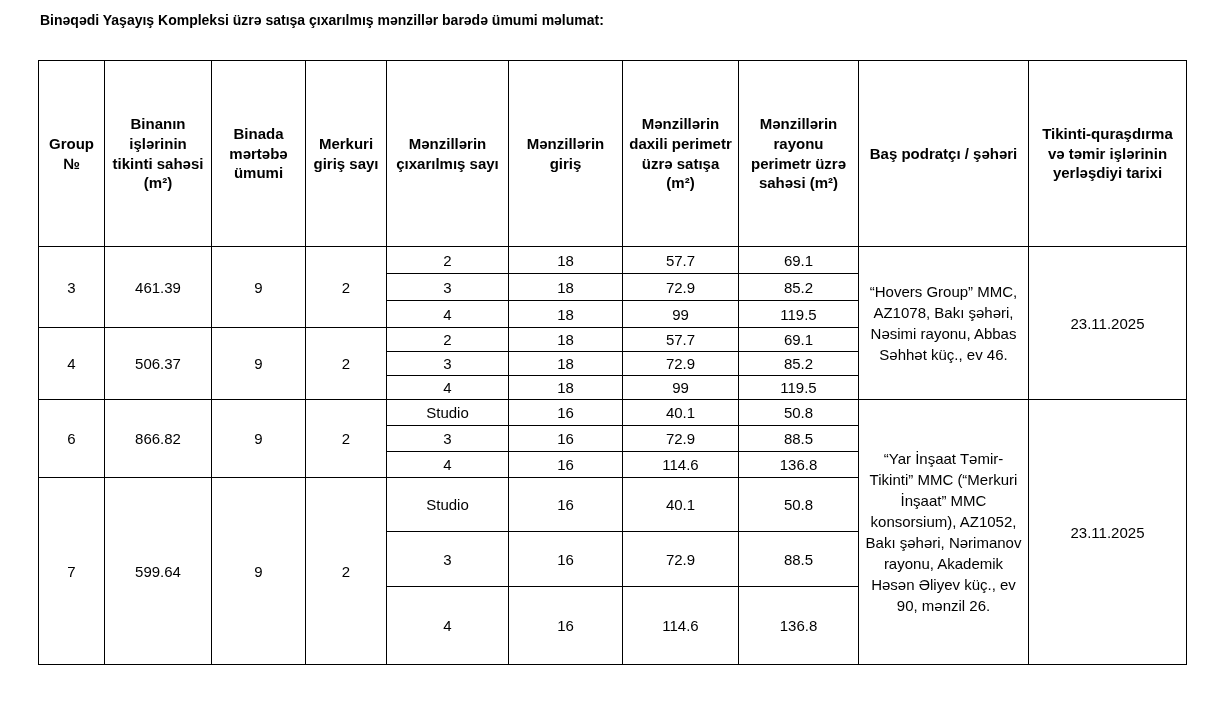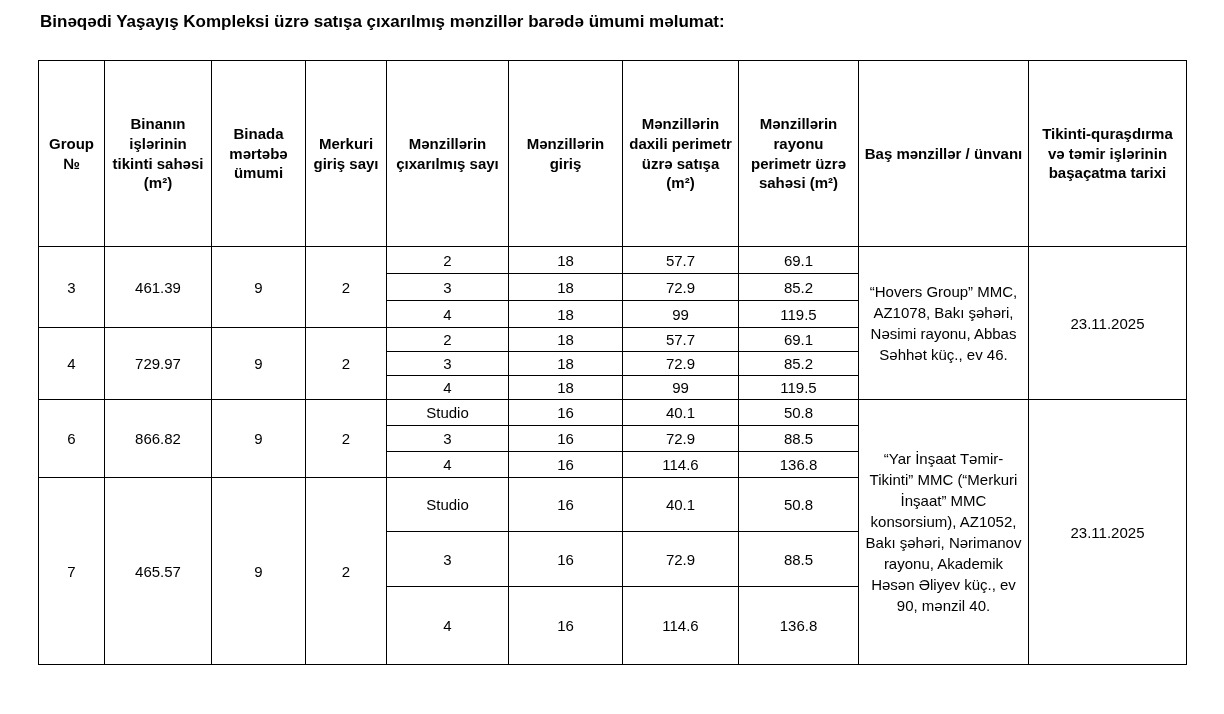--- a/index.html
+++ b/index.html
@@ -7,21 +7,21 @@
     margin: 0; padding: 0;
     width: 1224px; height: 714px;
     background: #ffffff;
     font-family: "Liberation Sans", sans-serif;
     color: #000000;
     position: relative;
   }
   .page-title {
     position: absolute;
     left: 40px; top: 12px;
-    font-size: 17px;
+    font-size: 14px;
     font-weight: bold;
     white-space: nowrap;
   }
   table.apartments {
     position: absolute;
     left: 38px; top: 60px;
     width: 1148px;
     border-collapse: collapse;
     table-layout: fixed;
   }
@@ -75,22 +75,22 @@
   <thead>
     <tr>
       <th>Group №</th>
       <th>Binanın işlərinin tikinti sahəsi (m²)</th>
       <th>Binada mərtəbə ümumi</th>
       <th>Merkuri giriş sayı</th>
       <th>Mənzillərin çıxarılmış sayı</th>
       <th>Mənzillərin giriş</th>
       <th>Mənzillərin daxili perimetr üzrə satışa (m²)</th>
       <th>Mənzillərin rayonu perimetr üzrə sahəsi (m²)</th>
-      <th>Baş mənzillər / ünvanı</th>
-      <th>Tikinti-quraşdırma və təmir işlərinin başaçatma tarixi</th>
+      <th>Baş podratçı / şəhəri</th>
+      <th>Tikinti-quraşdırma və təmir işlərinin yerləşdiyi tarixi</th>
     </tr>
   </thead>
   <tbody>
 
     <tr class="rA">
       <td rowspan="3">3</td>
       <td rowspan="3">461.39</td>
       <td rowspan="3">9</td>
       <td rowspan="3">2</td>
       <td>2</td>
@@ -108,21 +108,21 @@
     </tr>
     <tr class="rA">
       <td>4</td>
       <td>18</td>
       <td>99</td>
       <td>119.5</td>
     </tr>
 
     <tr class="rB">
       <td rowspan="3">4</td>
-      <td rowspan="3">729.97</td>
+      <td rowspan="3">506.37</td>
       <td rowspan="3">9</td>
       <td rowspan="3">2</td>
       <td>2</td>
       <td>18</td>
       <td>57.7</td>
       <td>69.1</td>
     </tr>
     <tr class="rB">
       <td>3</td>
       <td>18</td>
@@ -138,39 +138,39 @@
 
     <tr class="rC">
       <td rowspan="3">6</td>
       <td rowspan="3">866.82</td>
       <td rowspan="3">9</td>
       <td rowspan="3">2</td>
       <td>Studio</td>
       <td>16</td>
       <td>40.1</td>
       <td>50.8</td>
-      <td rowspan="6" class="contractor-cell">“Yar İnşaat Təmir-Tikinti” MMC (“Merkuri İnşaat” MMC konsorsium), AZ1052, Bakı şəhəri, Nərimanov rayonu, Akademik Həsən Əliyev küç., ev 90, mənzil 40.</td>
+      <td rowspan="6" class="contractor-cell">“Yar İnşaat Təmir-Tikinti” MMC (“Merkuri İnşaat” MMC konsorsium), AZ1052, Bakı şəhəri, Nərimanov rayonu, Akademik Həsən Əliyev küç., ev 90, mənzil 26.</td>
       <td rowspan="6">23.11.2025</td>
     </tr>
     <tr class="rC">
       <td>3</td>
       <td>16</td>
       <td>72.9</td>
       <td>88.5</td>
     </tr>
     <tr class="rC">
       <td>4</td>
       <td>16</td>
       <td>114.6</td>
       <td>136.8</td>
     </tr>
 
     <tr class="rD1">
       <td rowspan="3">7</td>
-      <td rowspan="3">465.57</td>
+      <td rowspan="3">599.64</td>
       <td rowspan="3">9</td>
       <td rowspan="3">2</td>
       <td>Studio</td>
       <td>16</td>
       <td>40.1</td>
       <td>50.8</td>
     </tr>
     <tr class="rD2">
       <td>3</td>
       <td>16</td>

